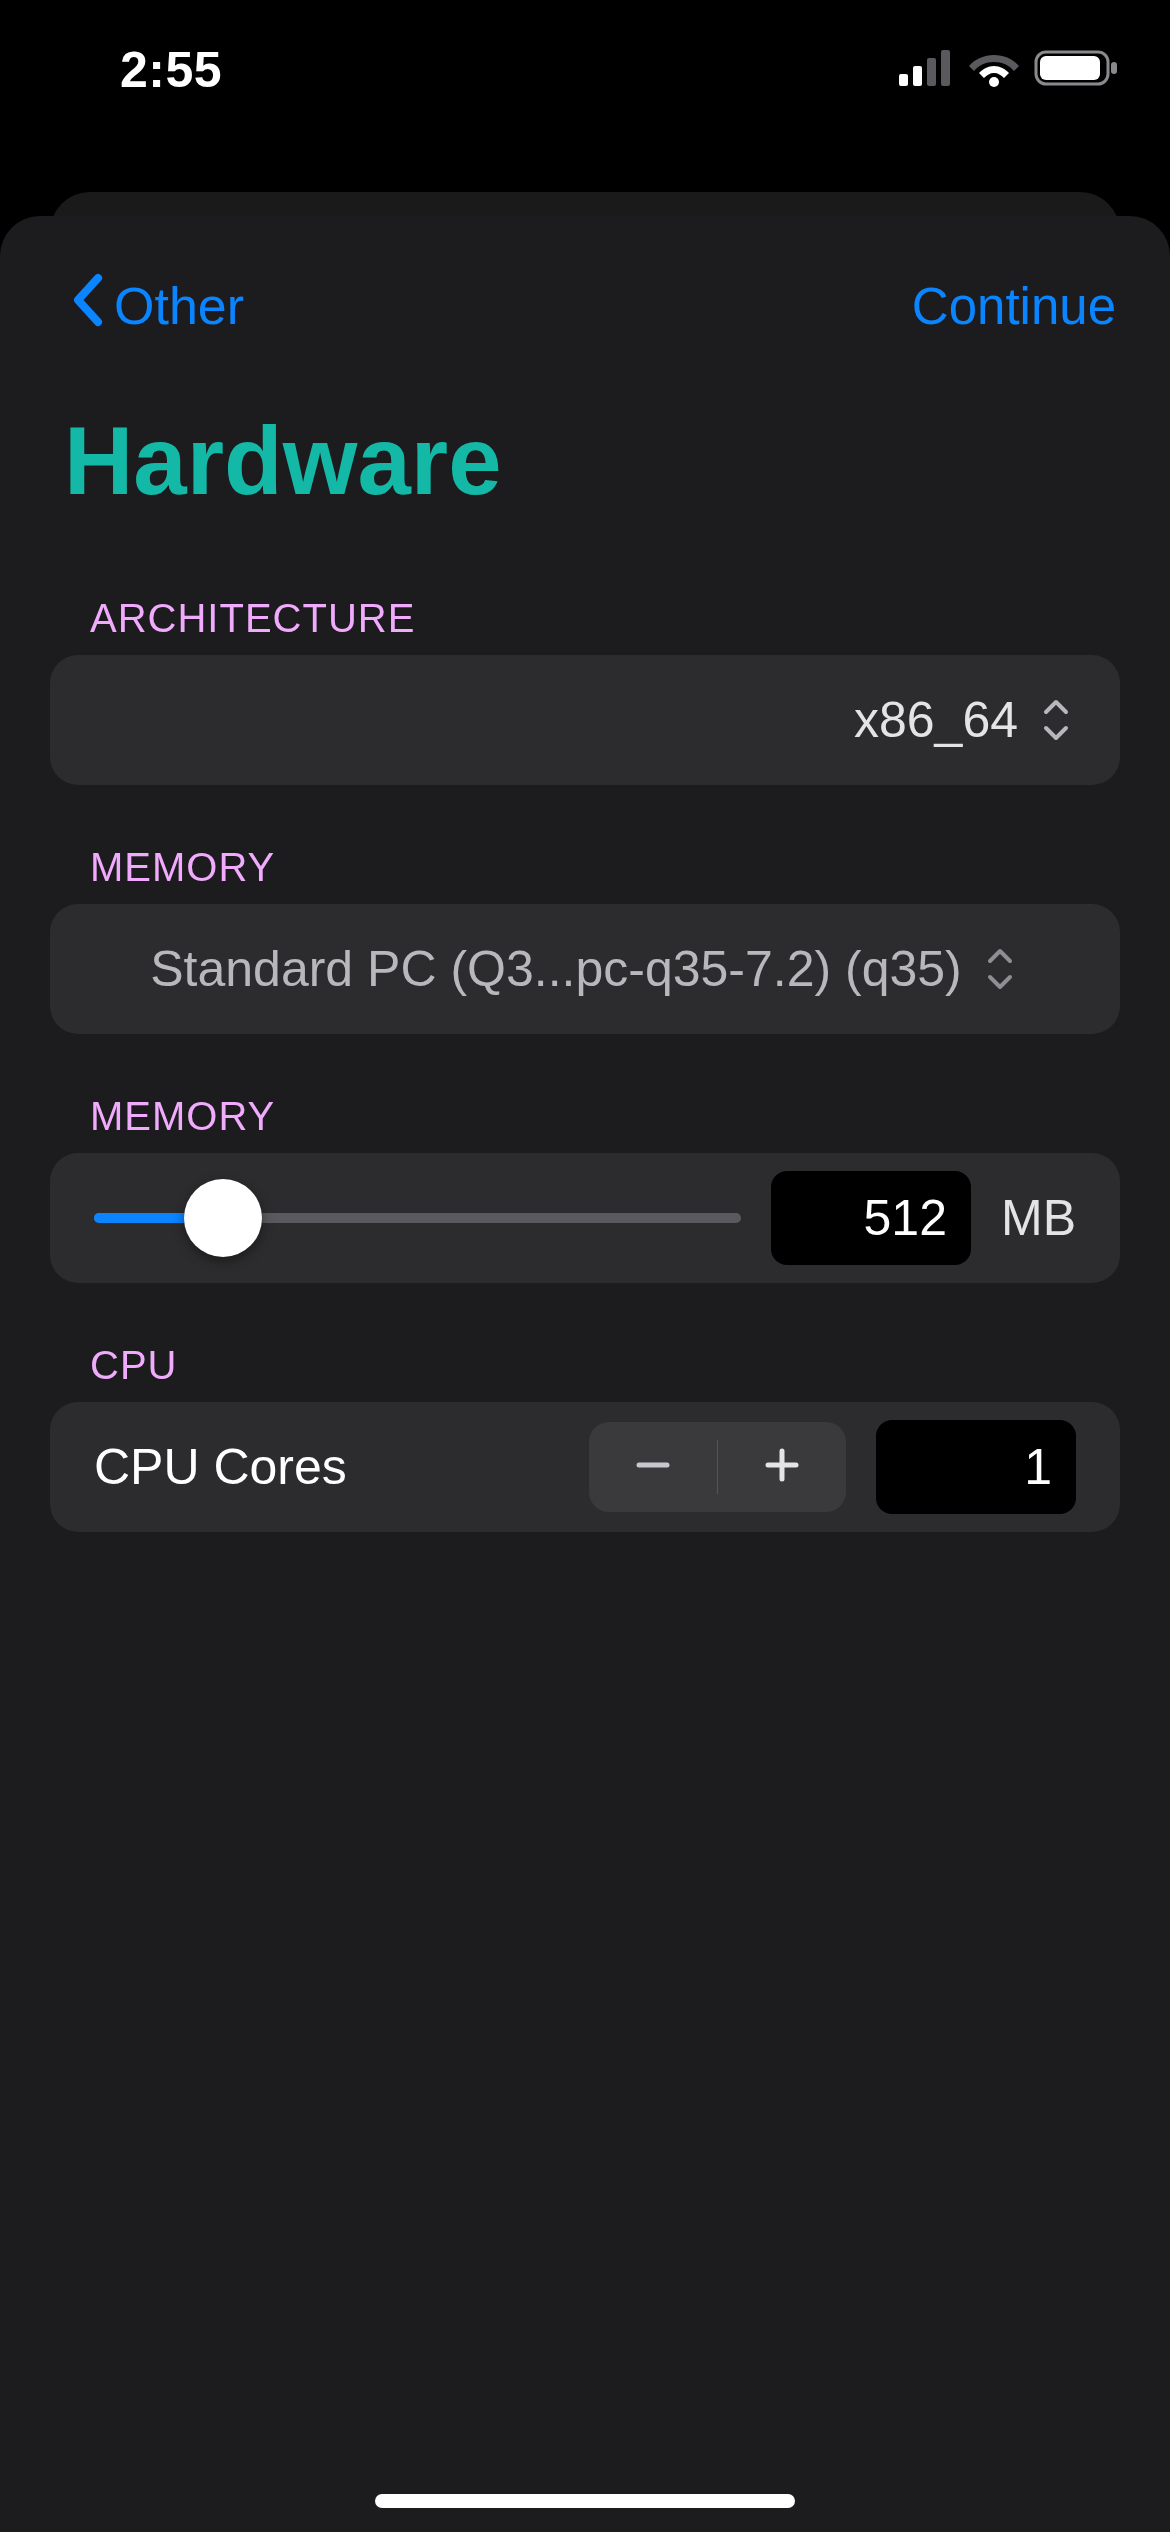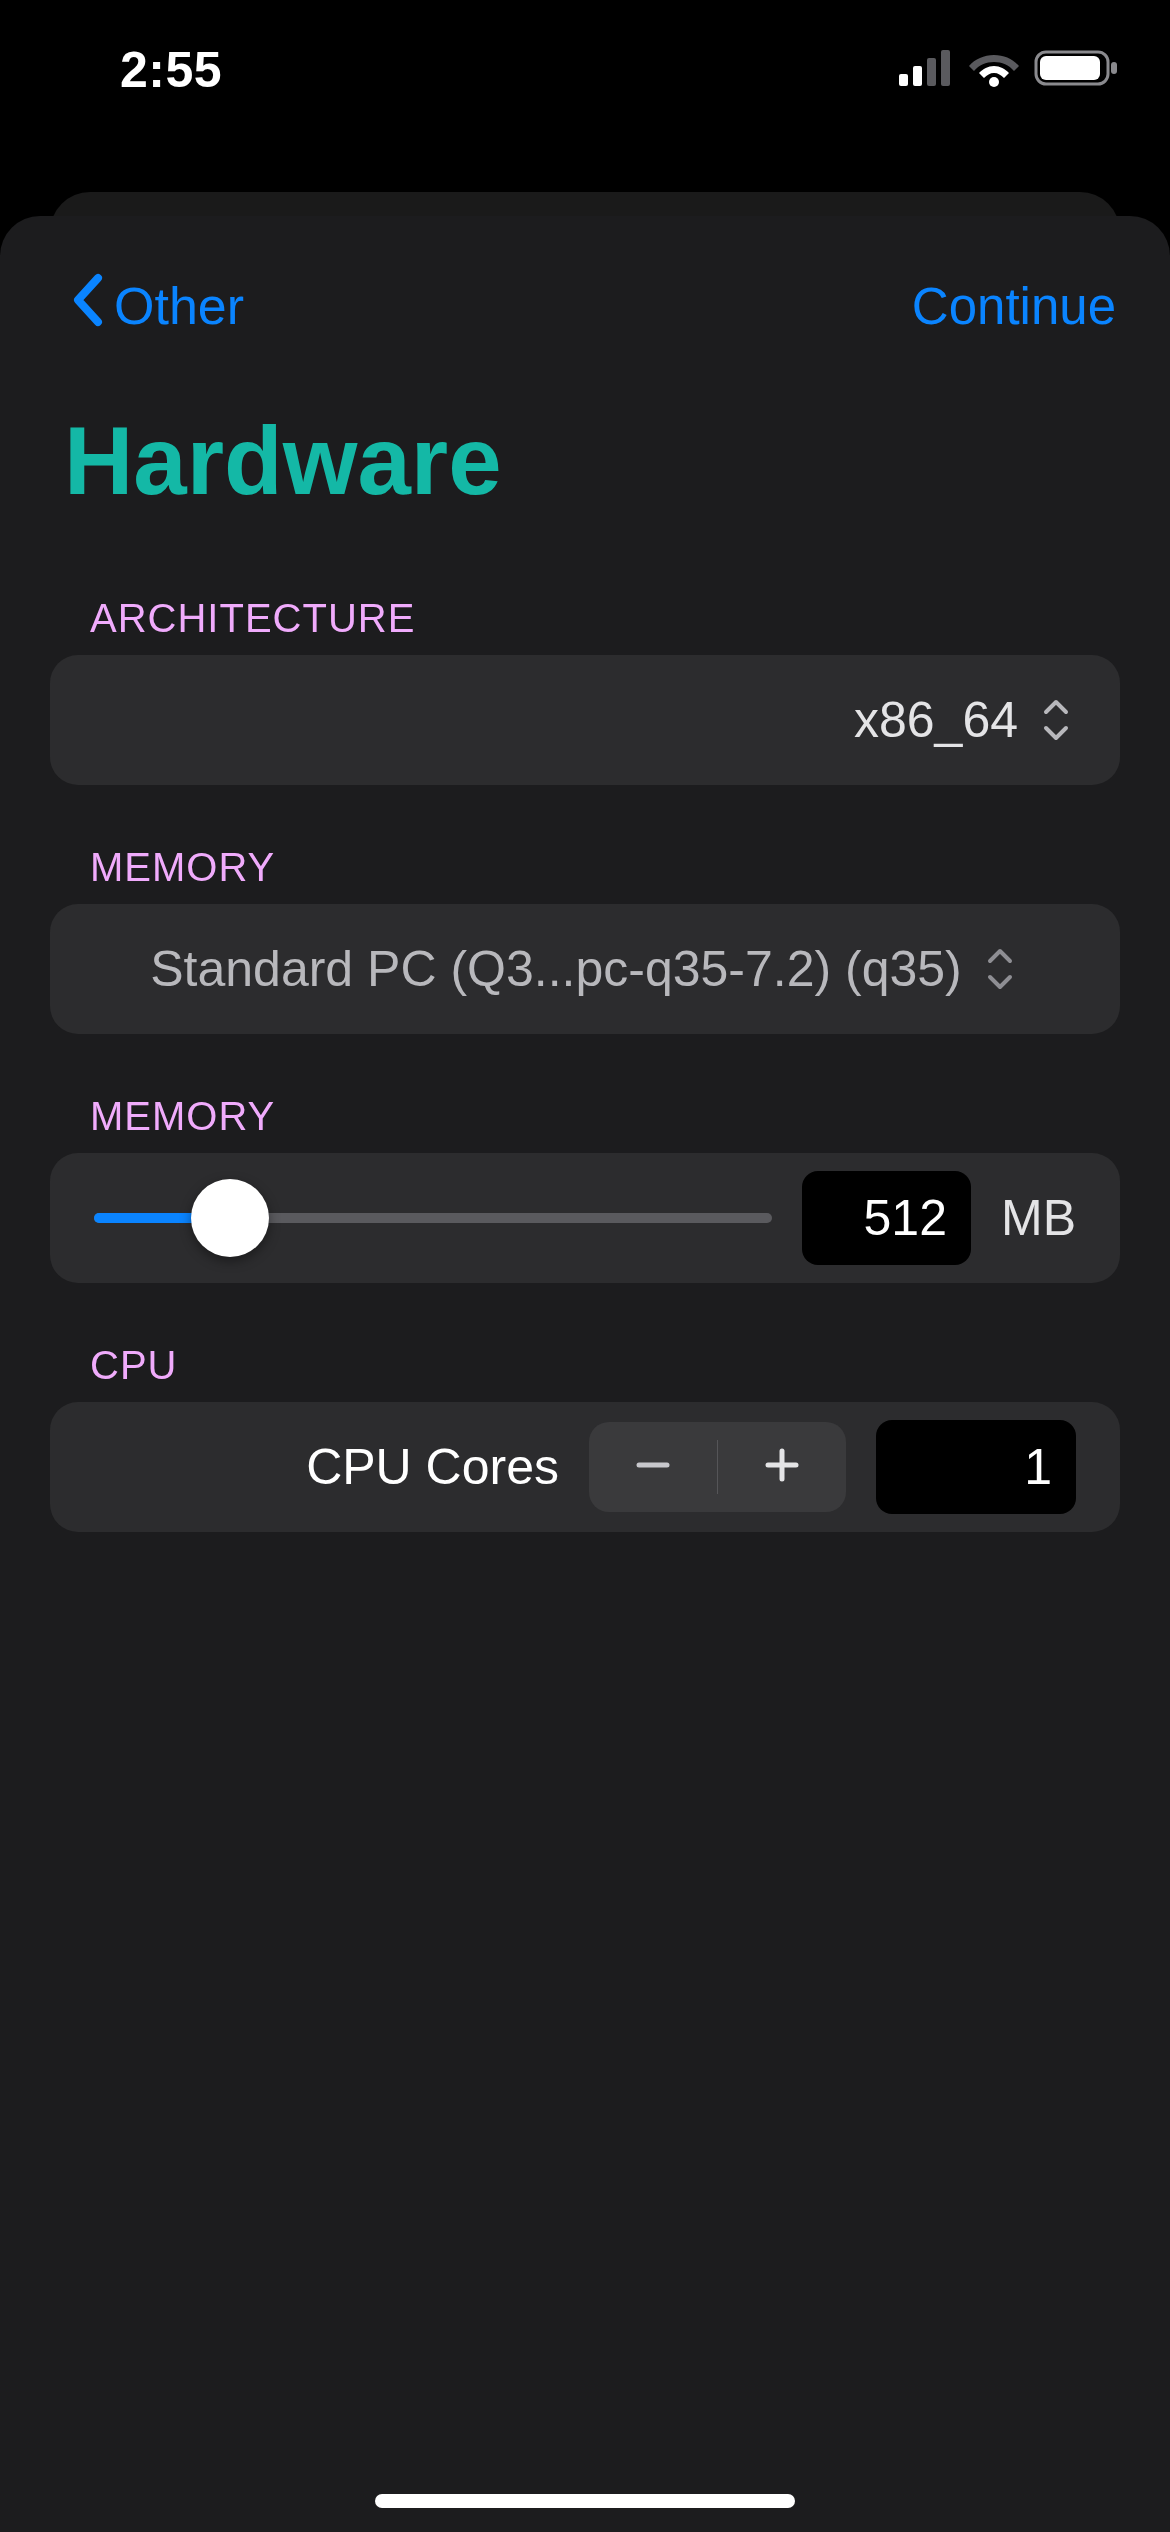--- a/index.html
+++ b/index.html
@@ -157,21 +157,21 @@
     .slider-thumb {
       position: absolute;
       left: 20%;
       transform: translateX(-50%);
       width: 78px; height: 78px;
       background: #fff;
       border-radius: 50%;
       box-shadow: 0 4px 12px rgba(0,0,0,0.4);
     }
     .mem-value {
-      width: 169px;
+      width: 200px;
       height: 94px;
       background: #000;
       border-radius: 16px;
       display: flex;
       align-items: center;
       justify-content: flex-end;
       padding: 0 24px;
       font-size: 50px;
       color: #fff;
     }
@@ -182,21 +182,20 @@
     }
 
     
     .cell.cpu {
       gap: 30px;
     }
     .cpu-label {
       font-size: 50px;
       color: #fff;
       flex: 1;
-      text-align: right;
     }
     .stepper {
       display: flex;
       background: #3a3a3c;
       border-radius: 20px;
       overflow: hidden;
       height: 90px;
     }
     .stepper-btn {
       width: 128px;

